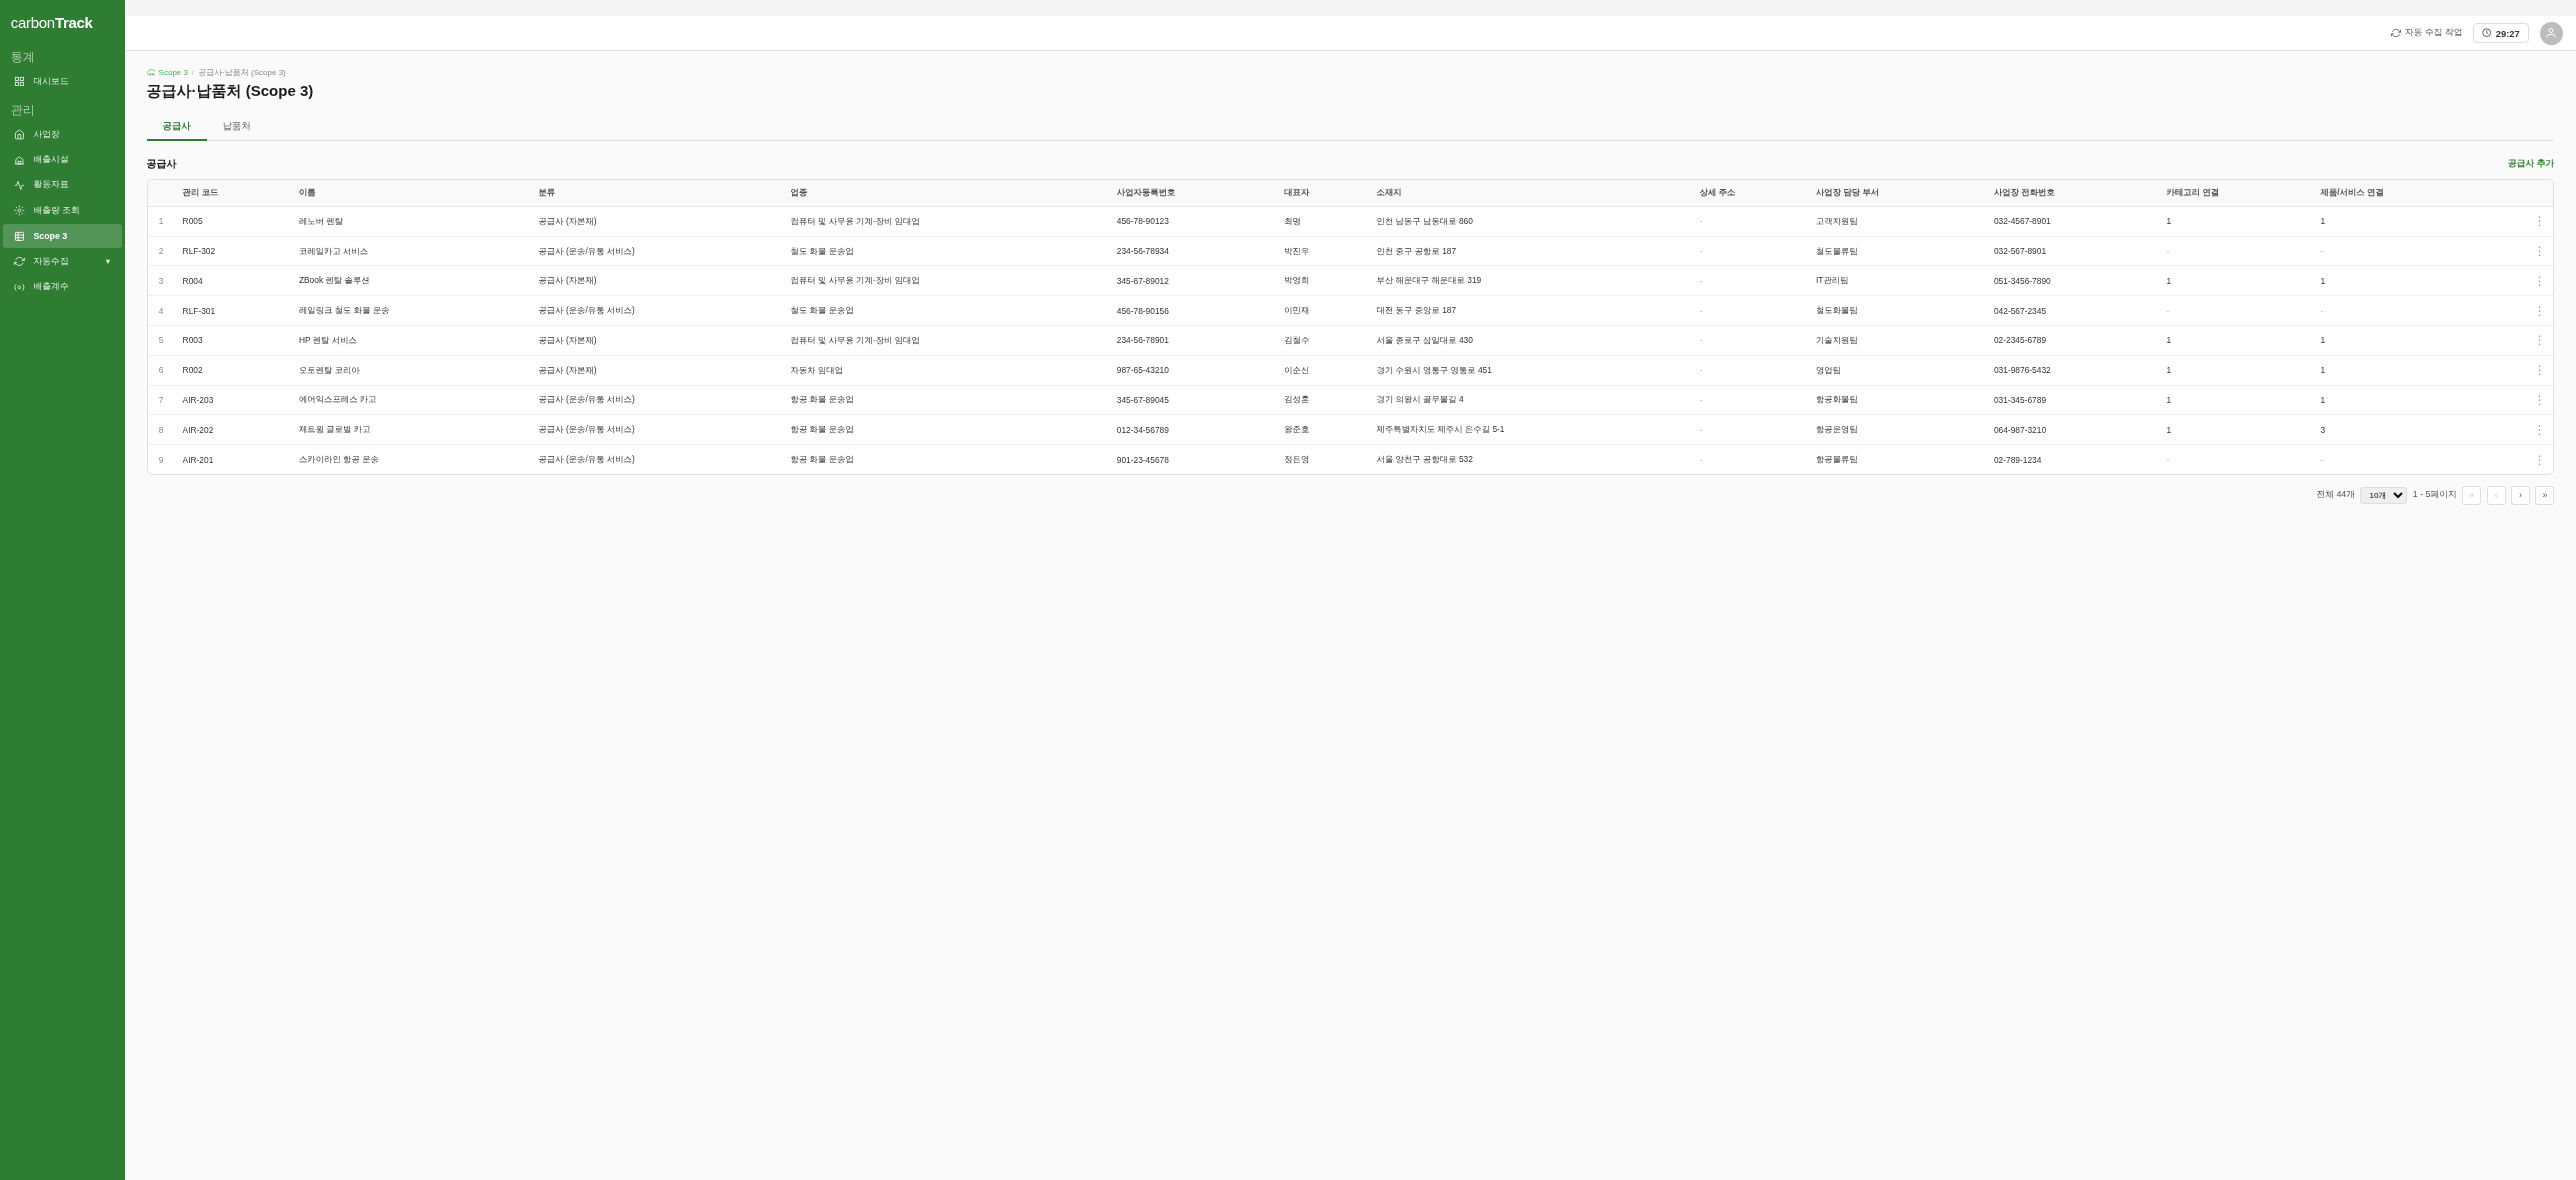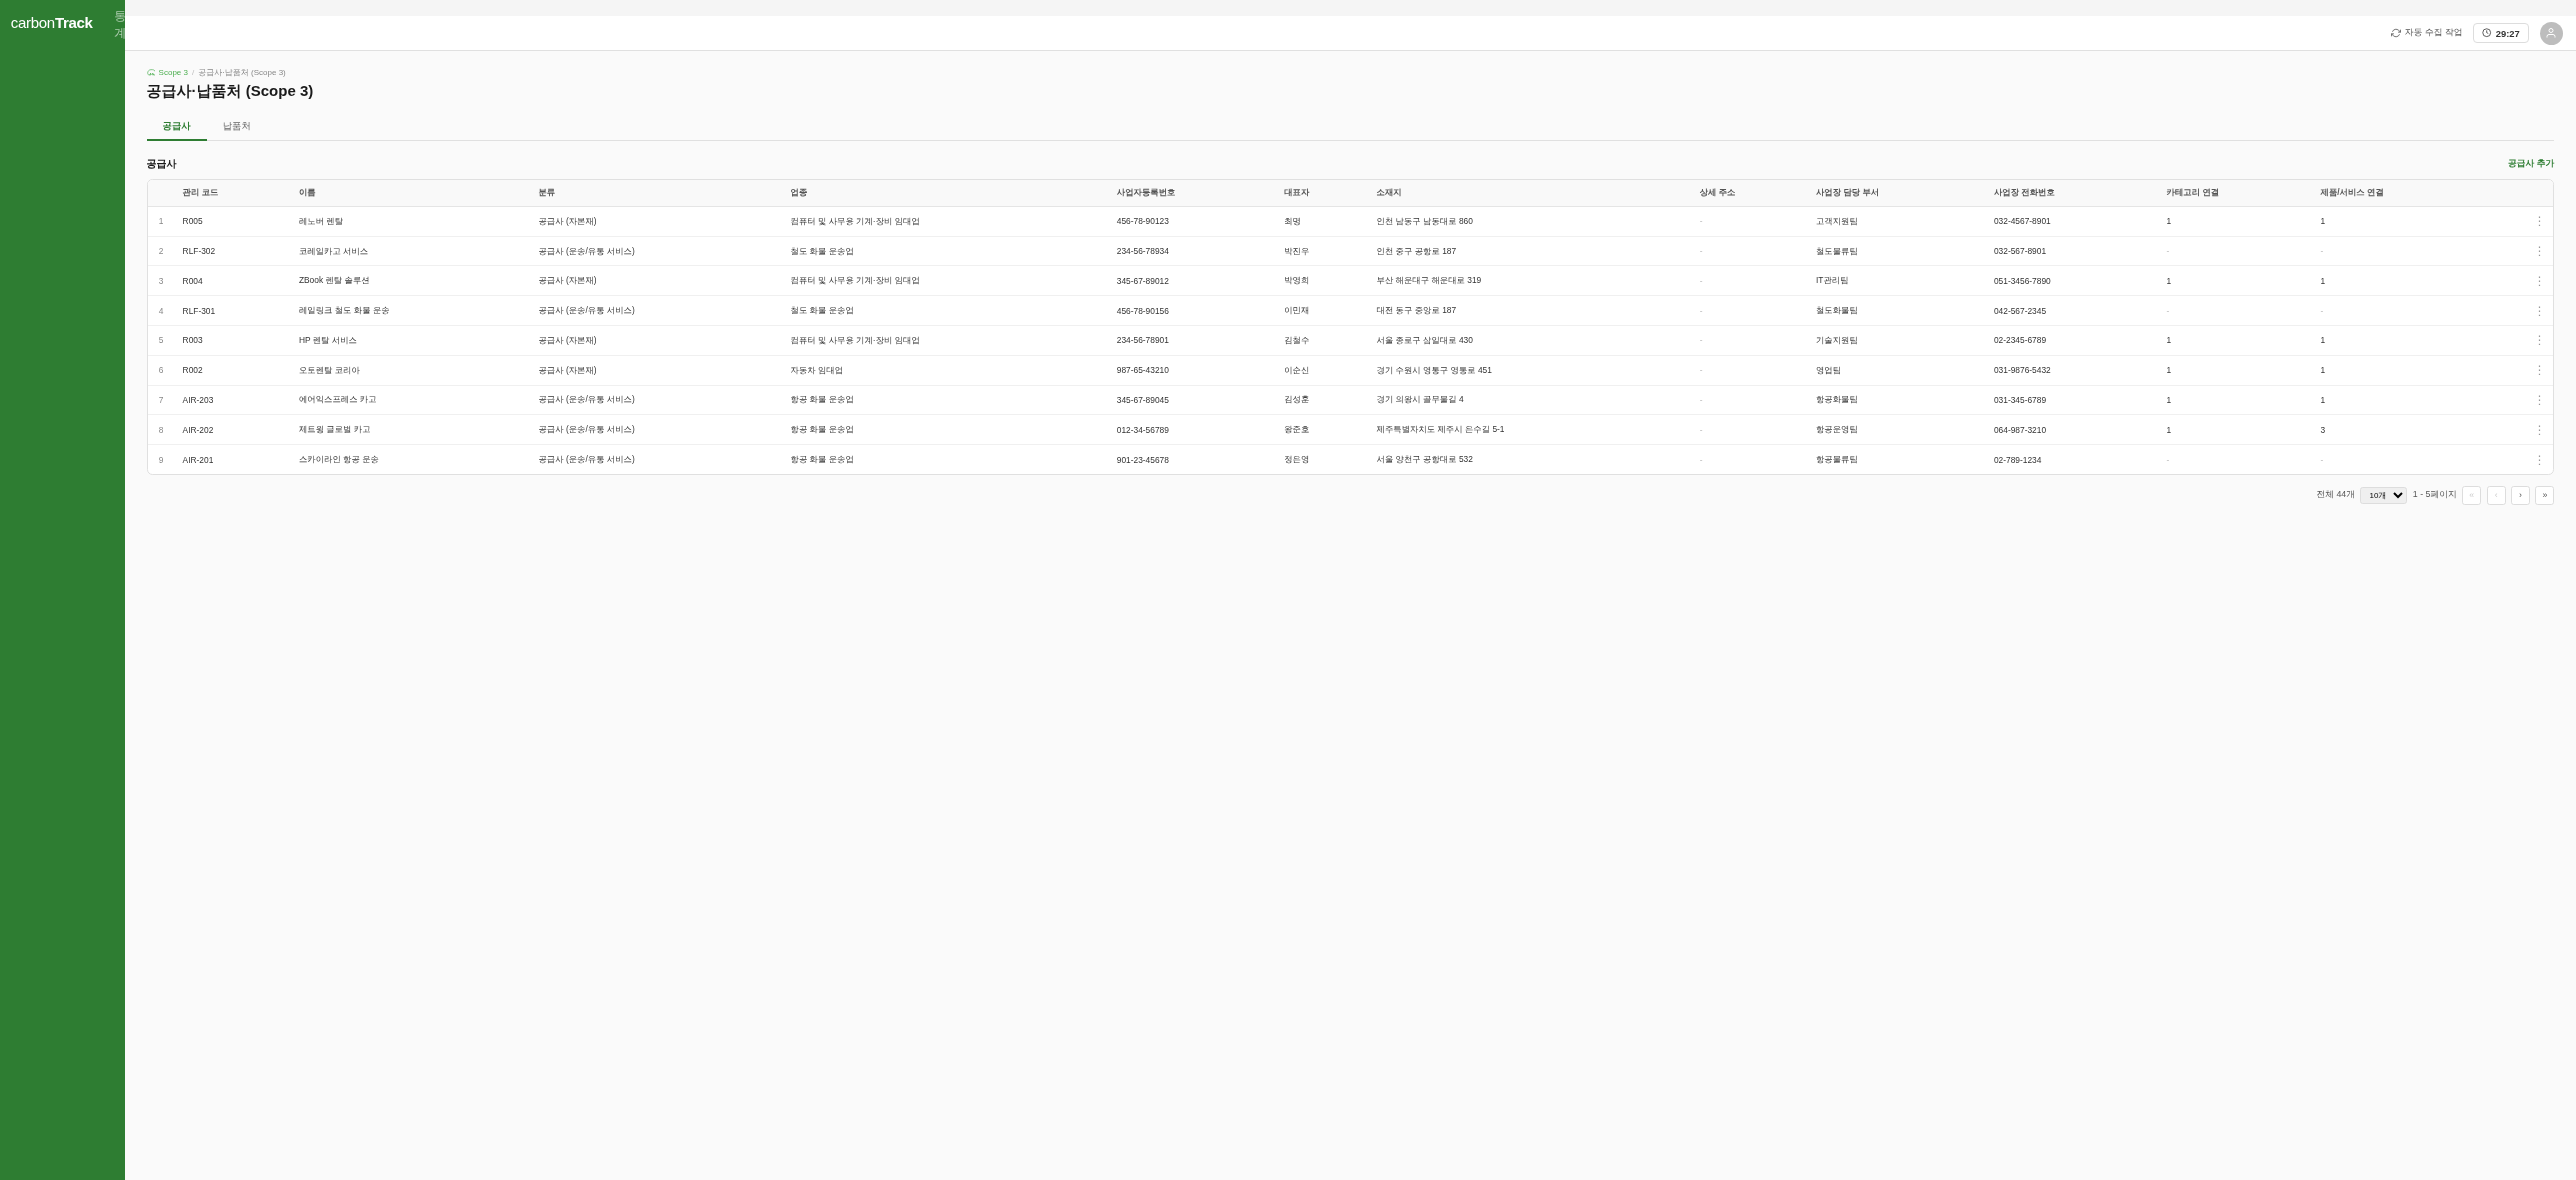--- a/index.html
+++ b/index.html
@@ -5,21 +5,21 @@
     * { box-sizing: border-box; margin: 0; padding: 0; }
     body { font-family: 'Malgun Gothic', '맑은 고딕', sans-serif; font-size: 8.8px; background: #f5f5f5; display: flex; height: 100vh; overflow: hidden; }
 
     
     #sidebar {
       width: 125px;
       min-width: 125px;
       background: #2e7d32;
       color: white;
       display: flex;
-      flex-direction: row;
+      flex-direction: column;
       height: 100vh;
       overflow-y: auto;
     }
     #sidebar-logo {
       padding: 13.5px 10.8px 10.8px;
       font-size: 15px;
       font-weight: bold;
       letter-spacing: -0.3px;
       color: white;
     }

